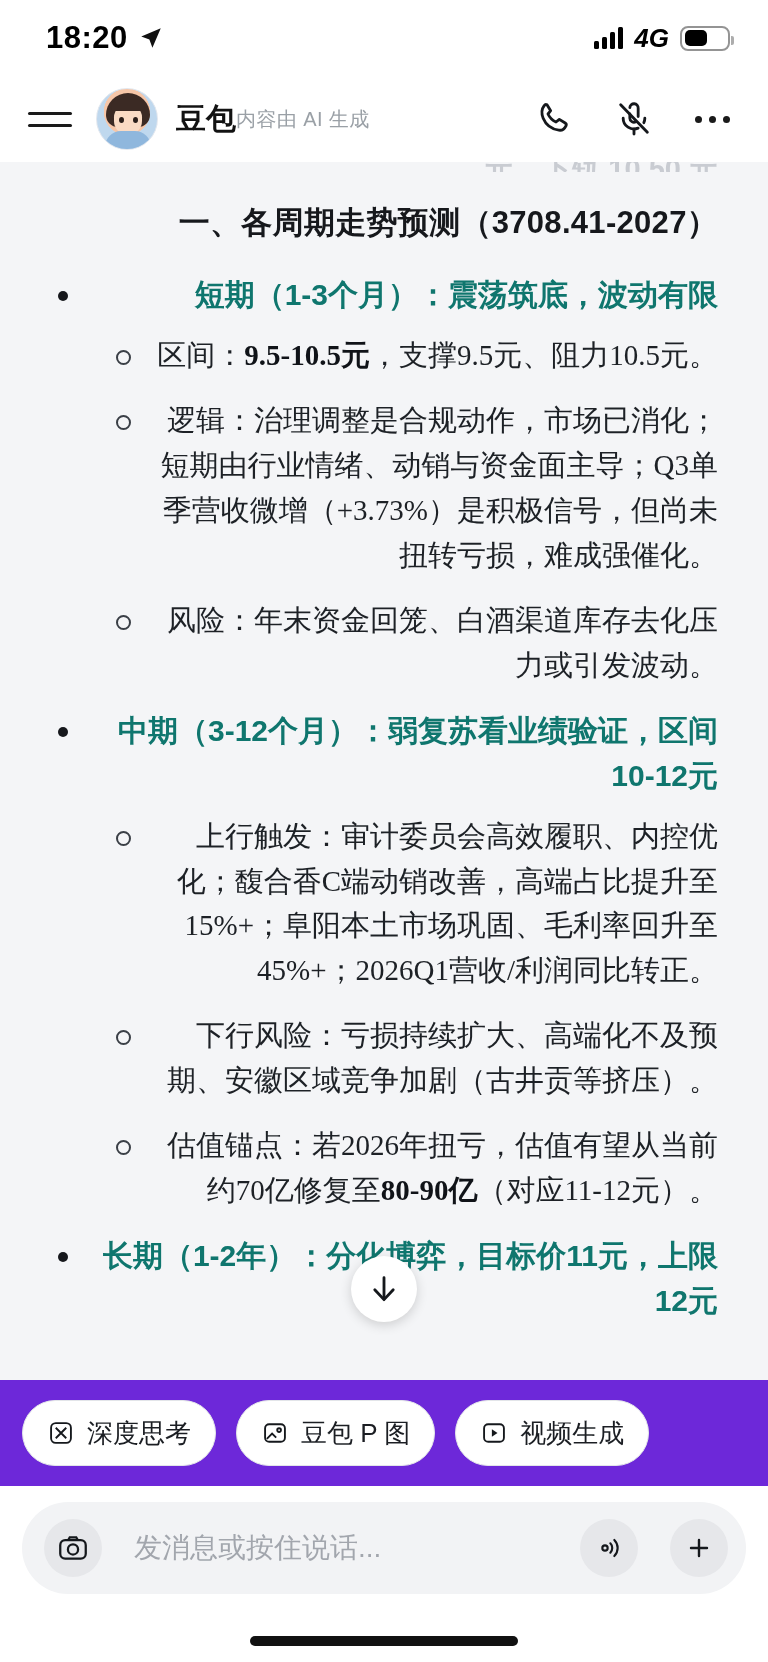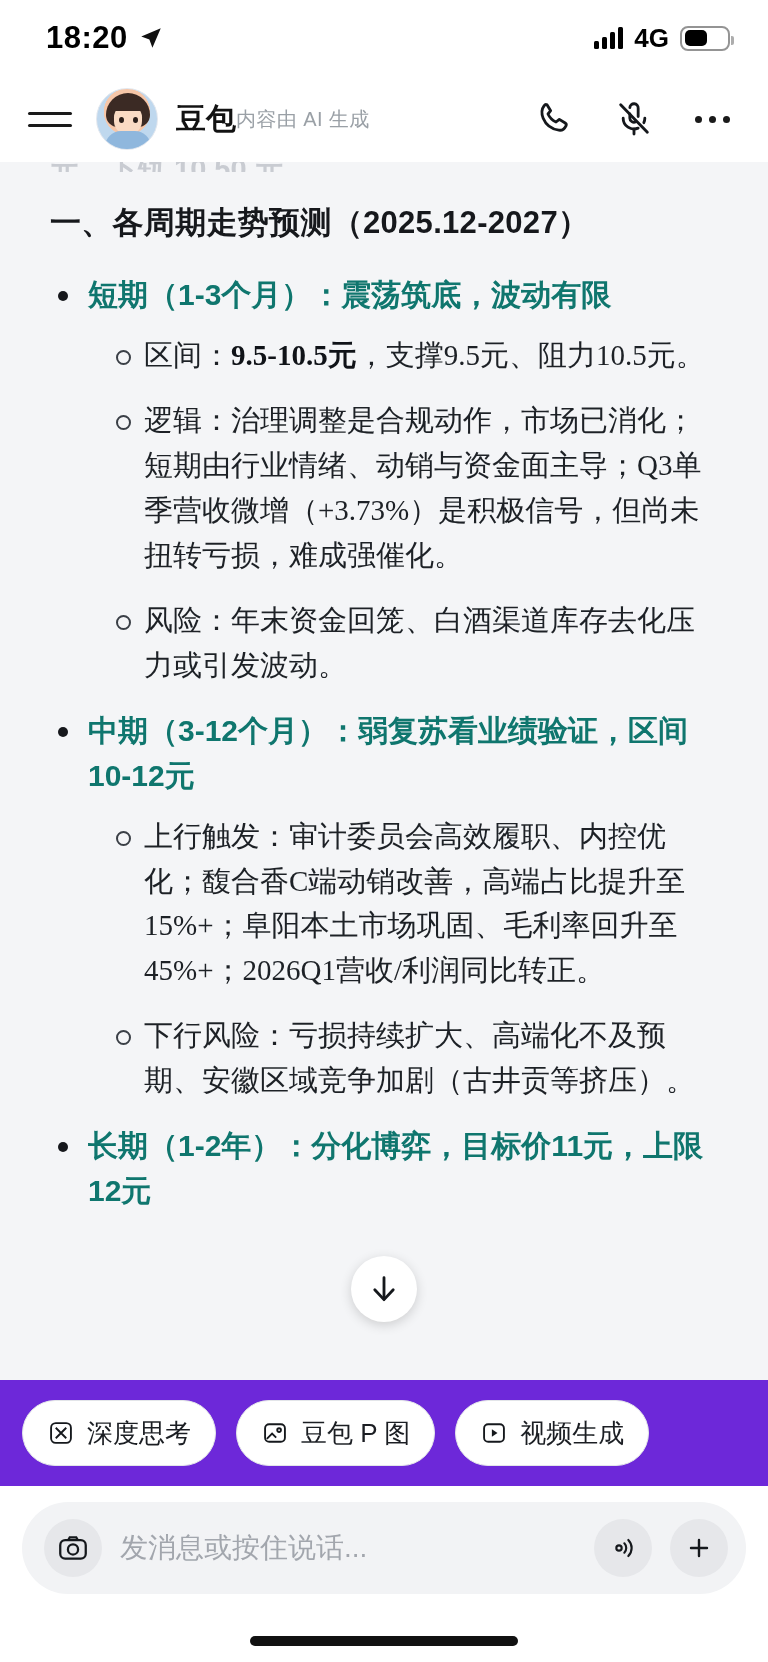--- a/index.html
+++ b/index.html
@@ -30,20 +30,21 @@
     font-size: 31px;
     font-weight: 600;
     color: #000;
     letter-spacing: 0.5px;
   }
   .loc-icon { display: block; }
   .status-right {
     display: flex;
     align-items: center;
     gap: 11px;
+    font-style: italic;
   }
   .signal-bars {
     display: flex;
     align-items: flex-end;
     gap: 3px;
     height: 22px;
   }
   .signal-bars i {
     display: block;
     width: 5px;
@@ -196,20 +197,21 @@
     overflow: hidden;
   }
   .msg-card {
     position: absolute;
     left: 20px;
     right: 20px;
     top: -12px;
     bottom: 0;
     background: #f4f5f7;
     padding: 0 30px;
+    text-align: right;
   }
   .faded-line {
     font-size: 29px;
     color: #c9ccd2;
     padding-top: 0;
     height: 22px;
     overflow: hidden;
     font-weight: 700;
   }
   .section-h {
@@ -321,21 +323,21 @@
   .composer {
     position: absolute;
     left: 22px; right: 22px;
     bottom: 68px;
     height: 92px;
     background: #f2f3f5;
     border-radius: 46px;
     display: flex;
     align-items: center;
     padding: 0 18px 0 22px;
-    gap: 18px;
+    gap: 32px;
   }
   .composer-input {
     flex: 1;
     font-size: 28px;
     color: #a2a6ad;
   }
   .round-btn {
     width: 58px; height: 58px;
     border-radius: 50%;
     background: #e6e7ea;
@@ -416,21 +418,21 @@
           <i></i>
           <i></i>
         </span>
     </span>
   </div>
 </div>
 
 <div class="chat-area">
   <div class="msg-card">
     <div class="faded-line">元，下轨 10.50 元</div>
-    <div class="section-h">一、各周期走势预测（2025.12-2027）</div>
+    <div class="section-h">一、各周期走势预测（3708.41-2027）</div>
 
     <ul class="lv1">
       <li class="lv1">
         <div class="lv1-title">短期（1-3个月）：震荡筑底，波动有限</div>
         <ul class="lv2">
           <li class="lv2">
             <div class="lv2-text">区间：<b>9.5-10.5元</b>，支撑9.5元、阻力10.5元。</div>
           </li>
           <li class="lv2">
             <div class="lv2-text">逻辑：治理调整是合规动作，市场已消化；短期由行业情绪、动销与资金面主导；Q3单季营收微增（+3.73%）是积极信号，但尚未扭转亏损，难成强催化。</div>
@@ -443,20 +445,23 @@
 
       <li class="lv1">
         <div class="lv1-title">中期（3-12个月）：弱复苏看业绩验证，区间10-12元</div>
         <ul class="lv2">
           <li class="lv2">
             <div class="lv2-text">上行触发：审计委员会高效履职、内控优化；馥合香C端动销改善，高端占比提升至15%+；阜阳本土市场巩固、毛利率回升至45%+；2026Q1营收/利润同比转正。</div>
           </li>
           <li class="lv2">
             <div class="lv2-text">下行风险：亏损持续扩大、高端化不及预期、安徽区域竞争加剧（古井贡等挤压）。</div>
           </li>
+          <li class="lv2">
+            <div class="lv2-text">估值锚点：若2026年扭亏，估值有望从当前约70亿修复至<b>80-90亿</b>（对应11-12元）。</div>
+          </li>
         </ul>
       </li>
 
       <li class="lv1">
         <div class="lv1-title">长期（1-2年）：分化博弈，目标价11元，上限12元</div>
       </li>
     </ul>
   </div>
 
   <div class="chat-fade"></div>

